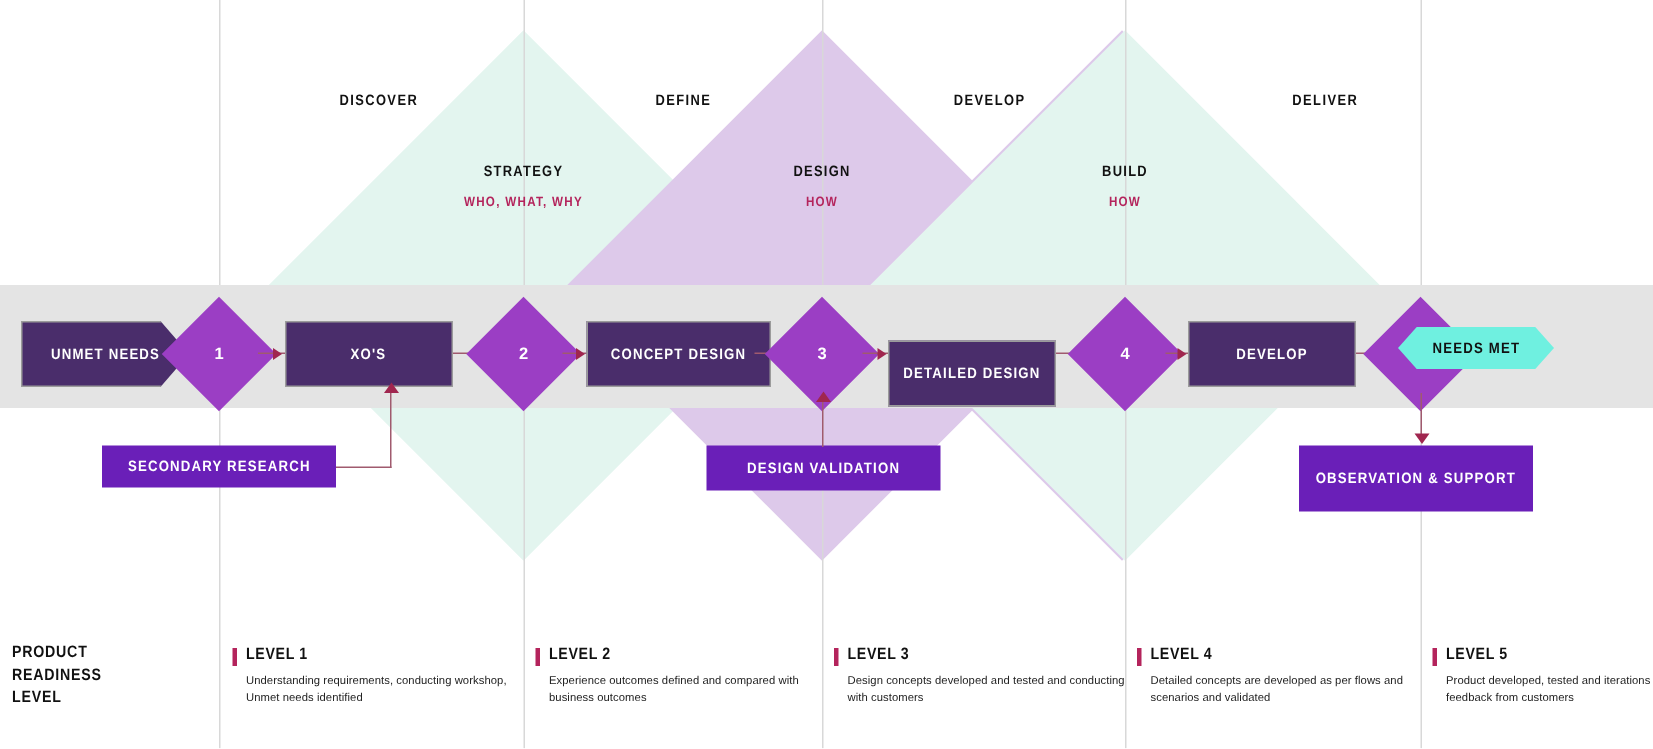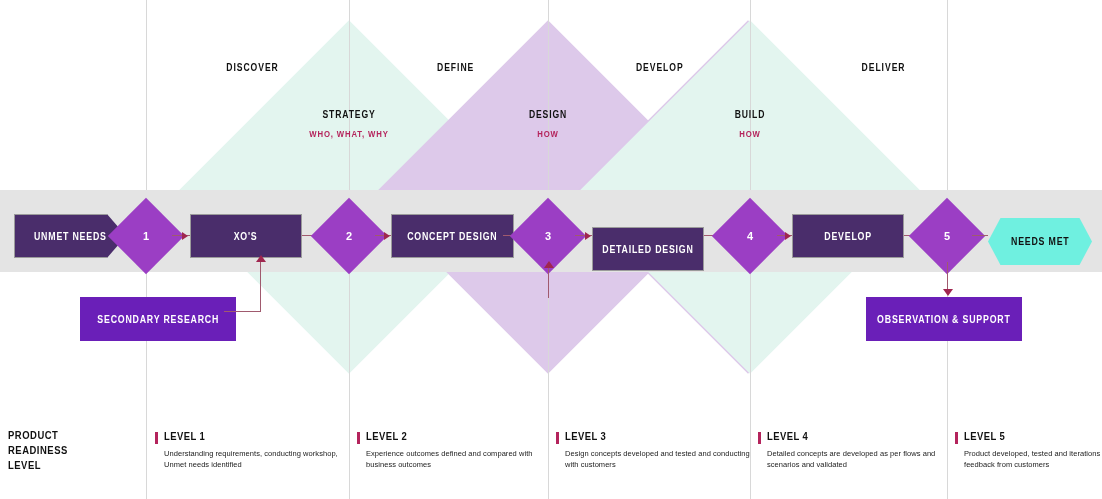--- a/index.html
+++ b/index.html
@@ -308,31 +308,34 @@
   </div>
 
   <div class="conn" style="left:904px; top:235px; width:16px; height:1px;"></div>
   <div class="arrowhead arrow-right" style="left:914px; top:232px;"></div>
 
   <div class="diamond" style="left:920px; top:209px; width:54px; height:54px;"></div>
   <div class="diamond-label" style="left:947px; top:236px;">5</div>
 
   <div class="conn" style="left:972px; top:235px; width:16px; height:1px;"></div>
 
-  <div class="endshape" style="left:988px; top:218px; width:104px; height:47px;">
+  <div class="endshape" style="left:932px; top:218px; width:104px; height:28px;">
     <span>NEEDS MET</span>
   </div>
 
-  <div class="sbox" style="left:80px; top:297px; width:156px; height:44px;">
+  <div class="sbox" style="left:68px; top:297px; width:156px; height:28px;">
     <span>SECONDARY RESEARCH</span>
   </div>
   <div class="conn" style="left:224px; top:311px; width:37px; height:1px;"></div>
   <div class="conn" style="left:260px; top:262px; width:1px; height:50px;"></div>
   <div class="arrowhead arrow-up" style="left:256px; top:255px;"></div>
 
+  <div class="sbox" style="left:471px; top:297px; width:156px; height:30px;">
+    <span>DESIGN VALIDATION</span>
+  </div>
   <div class="conn" style="left:548px; top:268px; width:1px; height:30px;"></div>
   <div class="arrowhead arrow-up" style="left:544px; top:261px;"></div>
 
   <div class="conn" style="left:947px; top:262px; width:1px; height:28px;"></div>
   <div class="arrowhead arrow-down" style="left:943px; top:289px;"></div>
   <div class="sbox" style="left:866px; top:297px; width:156px; height:44px;">
     <span>OBSERVATION &amp; SUPPORT</span>
   </div>
 
   <div id="legend-title">

